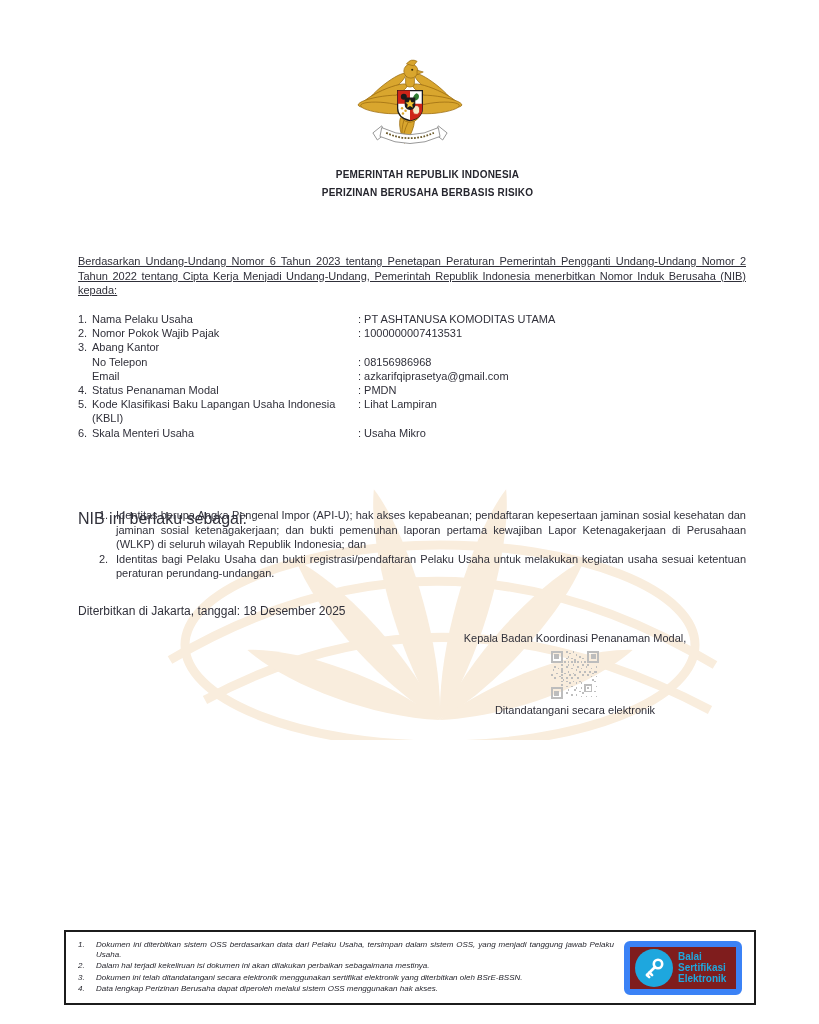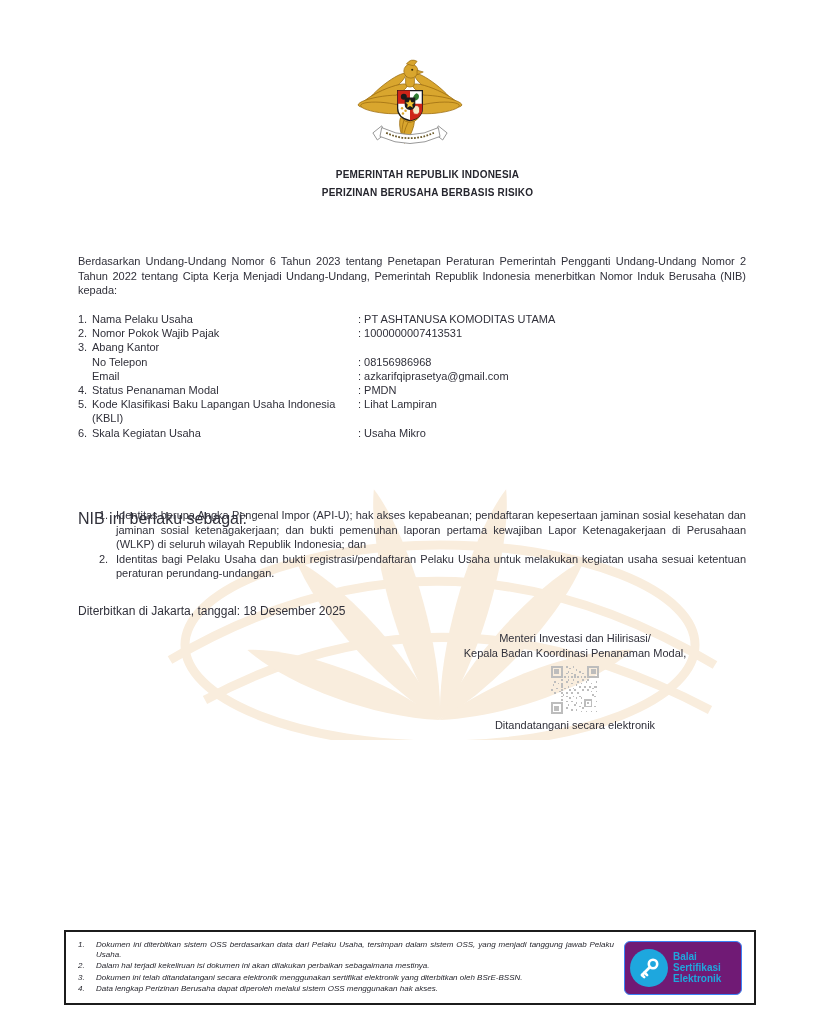--- a/index.html
+++ b/index.html
@@ -14,21 +14,21 @@
   
   .watermark{position:absolute;left:150px;top:410px;width:580px;height:330px;z-index:0;}
   .content{position:relative;z-index:1;}
   
   .emblem{position:absolute;left:357px;top:42px;width:106px;height:120px;}
   
   .header{position:absolute;top:166px;left:0;width:100%;text-align:center;
     font-weight:bold;font-size:10px;line-height:17.5px;color:#26262e;letter-spacing:.2px;padding-left:18px;}
   
   .intro{position:absolute;left:78px;top:254px;width:668px;font-size:11px;
-    line-height:14.6px;text-align:justify;}
+    line-height:14.6px;text-align:justify;text-decoration:underline;}
   
   .fields{position:absolute;left:78px;top:312px;width:668px;font-size:11px;line-height:14.2px;}
   .frow{display:flex;align-items:flex-start;}
   .fnum{width:14px;flex:none;}
   .flabel{width:266px;flex:none;}
   .fval{flex:1;min-width:0;}
   .cont{margin-left:7px;}
   
   .berlaku-head{position:absolute;left:78px;top:486px;font-size:16px;margin-top:24px;}
   .berlaku{position:absolute;left:99px;top:508px;width:647px;font-size:11px;line-height:14.5px;}
@@ -41,23 +41,23 @@
     font-size:11px;line-height:15px;}
   .qr{display:block;margin:5px auto 4px auto;width:48px;height:48px;}
   
   .footer-box{position:absolute;left:64px;top:930px;width:692px;height:75px;
     border:2px solid #1c1c1c;box-sizing:border-box;display:flex;align-items:center;background:#fff;}
   .notes{flex:1;padding:6px 6px 6px 12px;font-size:8px;font-style:italic;
     line-height:10.2px;color:#1f1f27;}
   .nrow{display:flex;align-items:flex-start;margin-bottom:1px;}
   .nnum{width:18px;flex:none;}
   .ntext{flex:1;text-align:justify;}
-  .bse{flex:none;width:118px;height:54px;margin:0 12px 0 4px;border:1px solid #3b82f6;
+  .bse{flex:none;width:118px;height:54px;margin:0 12px 0 4px;border:6px solid #3b82f6;
     border-radius:6px;display:flex;align-items:center;gap:5px;padding:3px 5px;box-sizing:border-box;
-    background:#701a75;}
+    background:#7f1d1d;}
   .bse-circle{flex:none;width:38px;height:38px;border-radius:50%;background:#1ea7de;
     display:flex;align-items:center;justify-content:center;}
   .bse-text{font-weight:bold;font-size:10px;line-height:11px;color:#1ea7de;}
 </style>
 </head>
 <body>
 
 <div class="page">
 
   <svg class="watermark" viewBox="0 0 580 330" aria-hidden="true">
@@ -166,41 +166,40 @@
       <div class="frow">
         <span class="fnum">5.</span>
         <span class="flabel">
           <div>Kode Klasifikasi Baku Lapangan Usaha Indonesia</div>
           <div>(KBLI)</div>
         </span>
         <span class="fval">: Lihat Lampiran</span>
       </div>
       <div class="frow">
         <span class="fnum">6.</span>
-        <span class="flabel">Skala Kegiatan Usaha</span>
+        <span class="flabel">Skala Menteri Usaha</span>
         <span class="fval">: Usaha Mikro</span>
       </div>
     </div>
 
     <div class="berlaku-head">NIB ini berlaku sebagai:</div>
     <div class="berlaku">
       <div class="olrow">
         <span class="olnum">1.</span>
         <span class="oltext">Identitas berupa Angka Pengenal Impor (API-U); hak akses kepabeanan; pendaftaran kepesertaan jaminan sosial kesehatan dan jaminan sosial ketenagakerjaan; dan bukti pemenuhan laporan pertama kewajiban Lapor Ketenagakerjaan di Perusahaan (WLKP) di seluruh wilayah Republik Indonesia; dan</span>
       </div>
       <div class="olrow">
         <span class="olnum">2.</span>
         <span class="oltext">Identitas bagi Pelaku Usaha dan bukti registrasi/pendaftaran Pelaku Usaha untuk melakukan kegiatan usaha sesuai ketentuan peraturan perundang-undangan.</span>
       </div>
     </div>
 
     <div class="issued">Diterbitkan di Jakarta, tanggal: 18 Desember 2025</div>
 
     <div class="signature">
-      <div>Menteri Investasi dan Hilirisasi/</div>
       <div>Kepala Badan Koordinasi Penanaman Modal,</div>
       <svg class="qr" viewBox="0 0 29 29" shape-rendering="crispEdges" aria-hidden="true">
         <g fill="#bdbdbd">
           <path fill-rule="evenodd" d="M0 0h7v7H0z M1 1h5v5H1z"></path>
             <path d="M2 2h3v3H2z"></path>
           <path fill-rule="evenodd" d="M22 0h7v7h-7z M23 1h5v5h-5z"></path>
             <path d="M24 2h3v3h-3z"></path>
           <path fill-rule="evenodd" d="M0 22h7v7H0z M1 23h5v5H1z"></path>
             <path d="M2 24h3v3h-3z"></path>
           <path fill-rule="evenodd" d="M20 20h5v5h-5z M21 21h3v3h-3z"></path>

